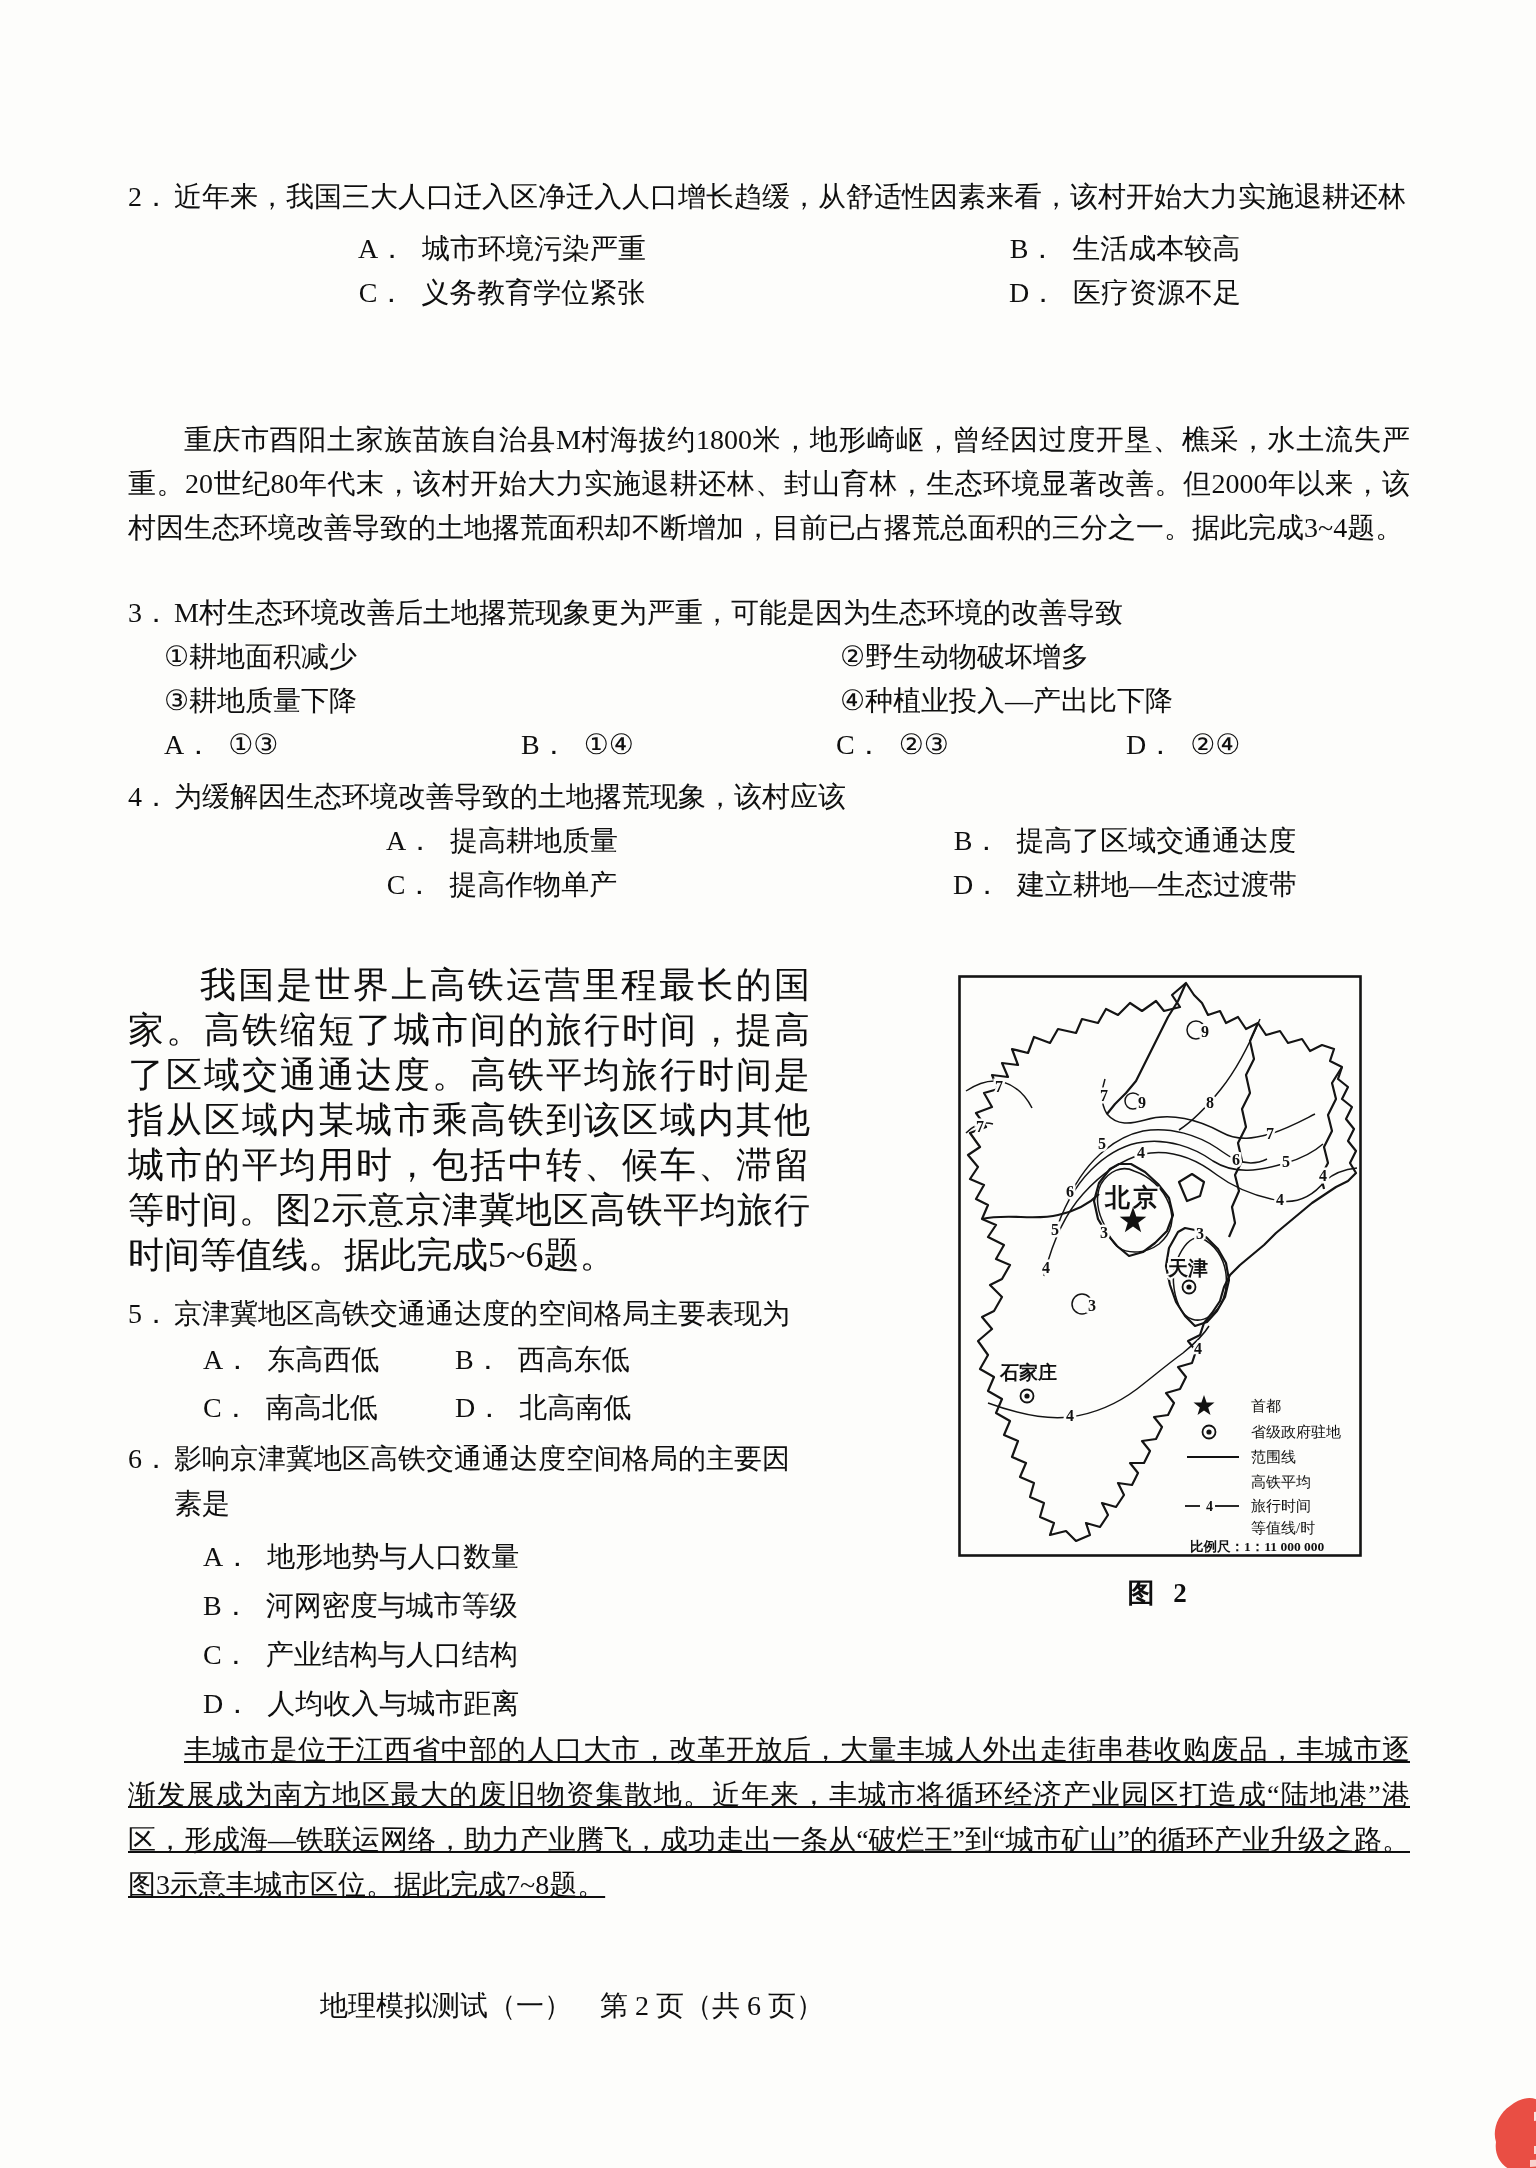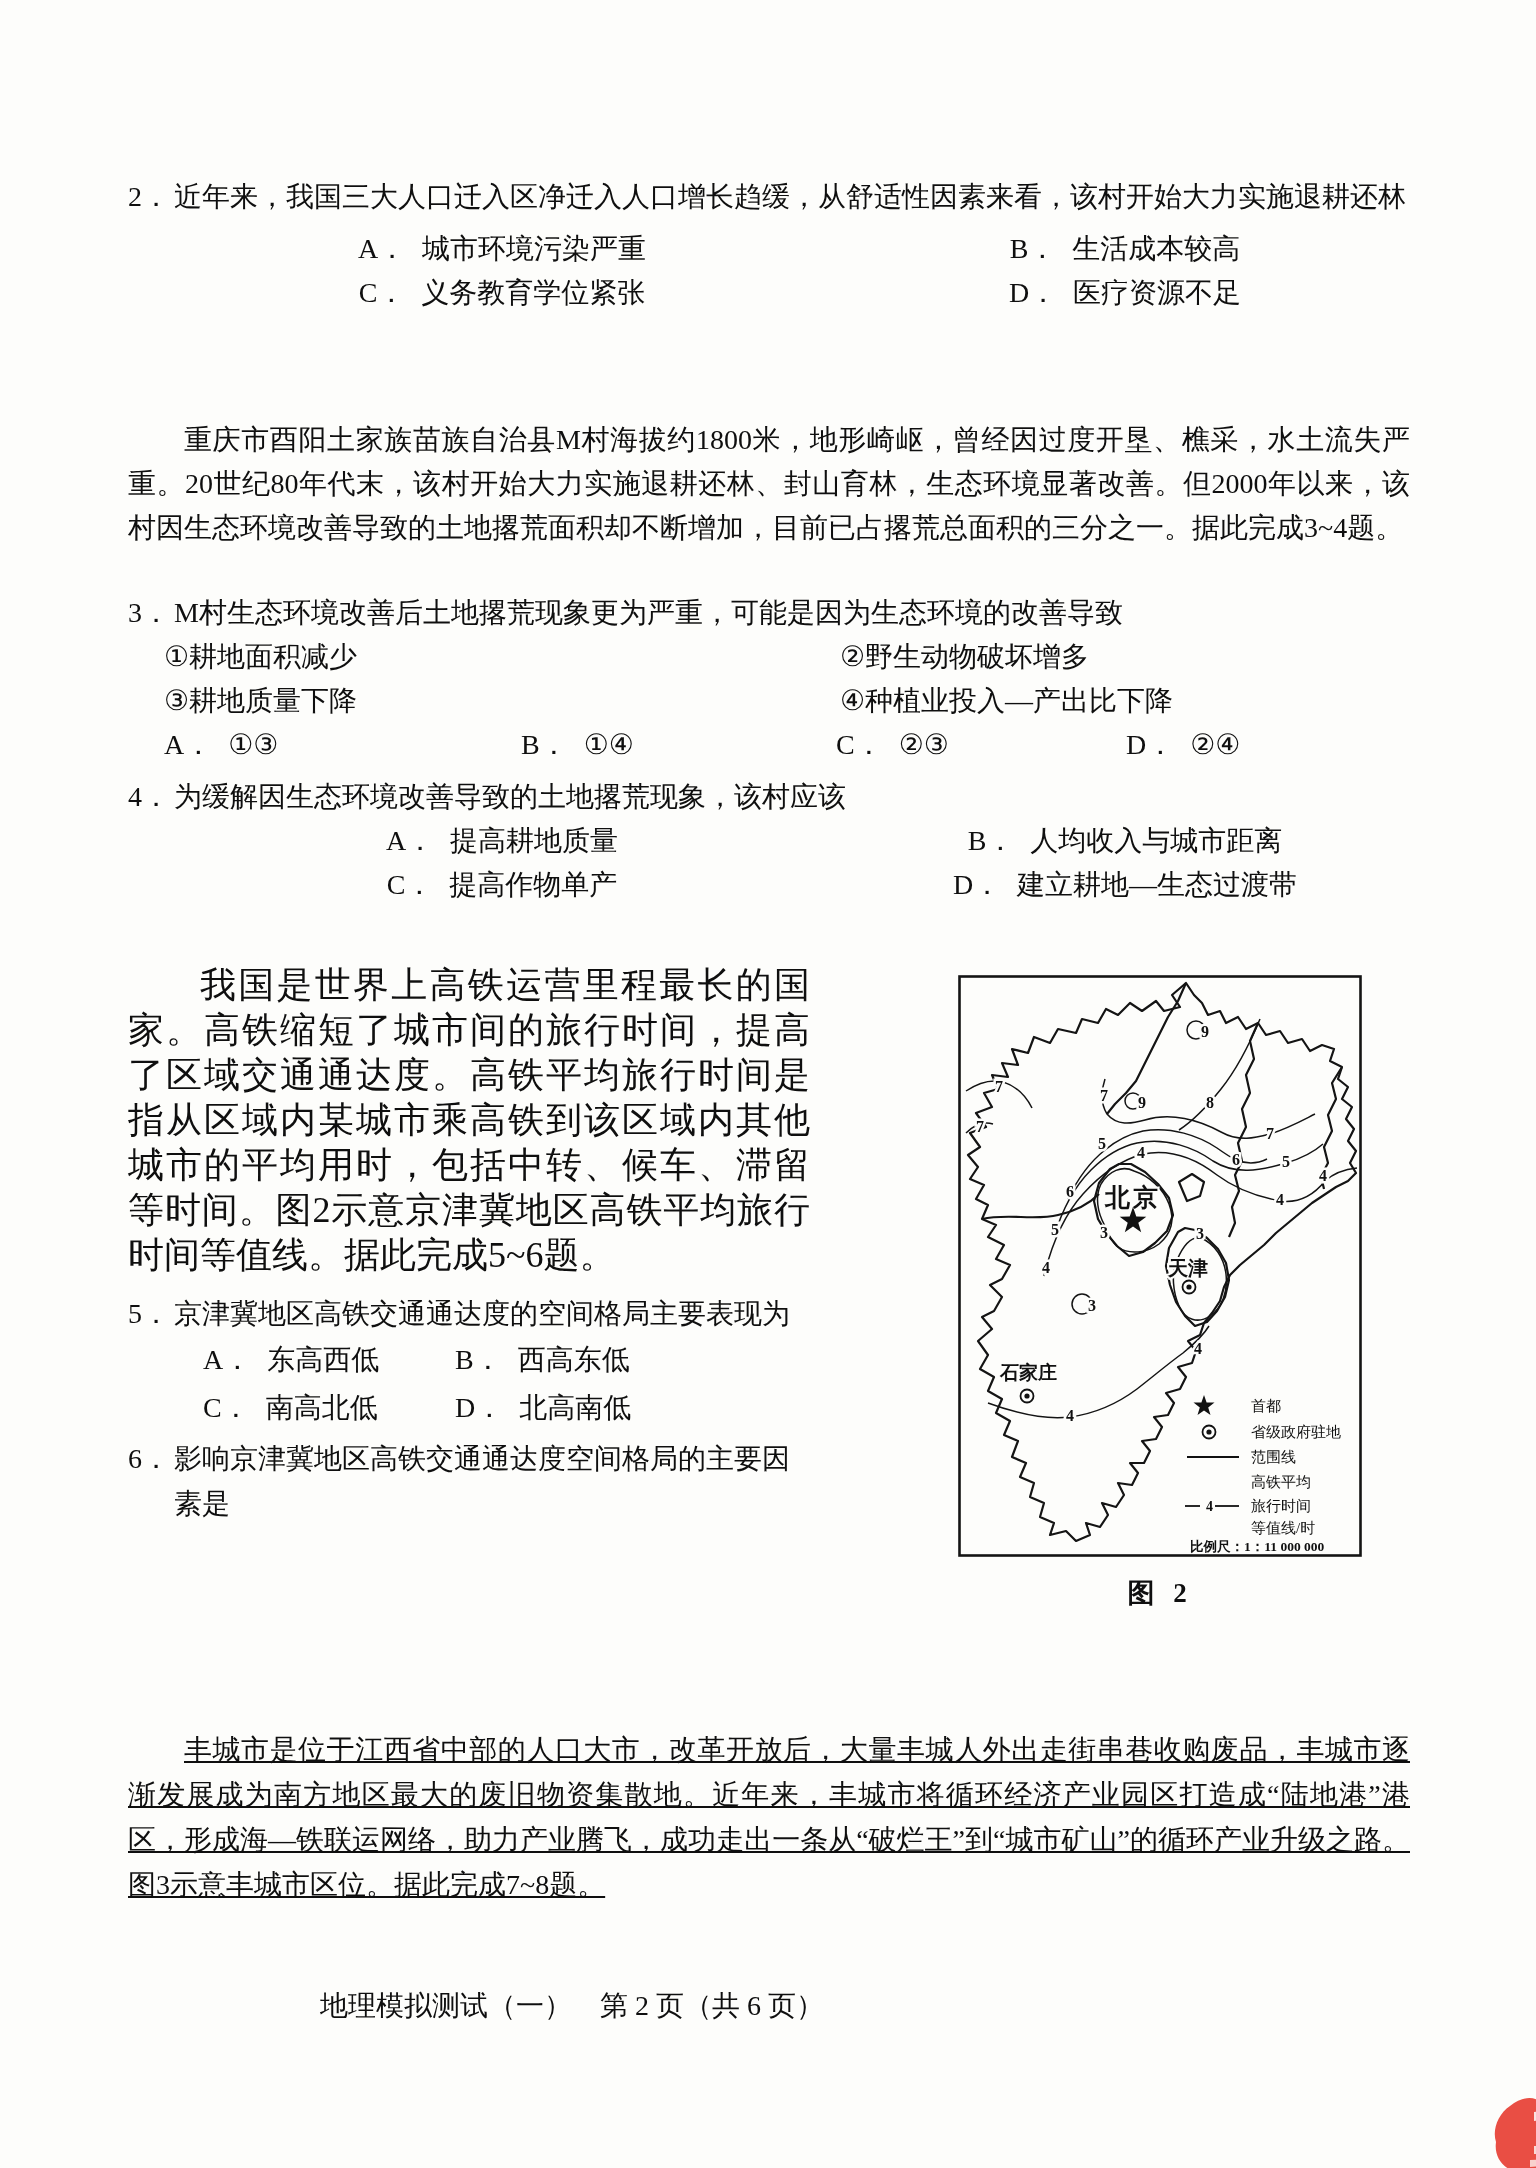--- a/index.html
+++ b/index.html
@@ -77,21 +77,21 @@
     </div>
   </div>
 
   <div class="blk q" style="top:775px;">
     <div class="qrow">
       <span class="qnum">4．</span>
       <span class="qtext">为缓解因生态环境改善导致的土地撂荒现象，该村应该</span>
     </div>
     <div class="opts2">
       <span class="opt"><span class="olabel">A．</span><span>提高耕地质量</span></span>
-      <span class="opt"><span class="olabel">B．</span><span>人均收入与城市距离</span></span>
+      <span class="opt"><span class="olabel">B．</span><span>提高了区域交通通达度</span></span>
       <span class="opt"><span class="olabel">C．</span><span>提高作物单产</span></span>
       <span class="opt"><span class="olabel">D．</span><span>建立耕地—生态过渡带</span></span>
     </div>
   </div>
 
   <div class="sec56">
 
     <div class="fig">
       <div class="map-wrap">
         <svg width="404" height="582" viewBox="0 0 404 582">
@@ -192,20 +192,26 @@
         <span class="opt"><span class="olabel">C．</span><span>南高北低</span></span>
         <span class="opt"><span class="olabel">D．</span><span>北高南低</span></span>
       </div>
     </div>
 
     <div class="q" style="margin-top:4px;">
       <div class="qrow">
         <span class="qnum">6．</span>
         <span class="qtext">影响京津冀地区高铁交通通达度空间格局的主要因素是</span>
       </div>
+      <div class="q6opts">
+        <div class="opt"><span class="olabel">A．</span><span>地形地势与人口数量</span></div>
+        <div class="opt"><span class="olabel">B．</span><span>河网密度与城市等级</span></div>
+        <div class="opt"><span class="olabel">C．</span><span>产业结构与人口结构</span></div>
+        <div class="opt"><span class="olabel">D．</span><span>人均收入与城市距离</span></div>
+      </div>
     </div>
   </div>
 
   <div class="blk passage" style="top:1727px;line-height:45px;text-decoration:underline;">丰城市是位于江西省中部的人口大市，改革开放后，大量丰城人外出走街串巷收购废品，丰城市逐渐发展成为南方地区最大的废旧物资集散地。近年来，丰城市将循环经济产业园区打造成“陆地港”港区，形成海—铁联运网络，助力产业腾飞，成功走出一条从“破烂王”到“城市矿山”的循环产业升级之路。图3示意丰城市区位。据此完成7~8题。</div>
 
   <div class="footer">地理模拟测试（一）　第 2 页（共 6 页）</div>
 
   <div class="stamp">
     <svg width="70" height="78" viewBox="0 0 70 78">
       <path d="M48,2 C58,6 66,16 66,28 C72,38 70,52 62,62 C54,74 38,80 26,74 C12,70 4,58 6,44 C2,32 8,16 20,8 C30,0 40,-2 48,2 Z" fill="#e8443a" opacity="0.95"></path>

